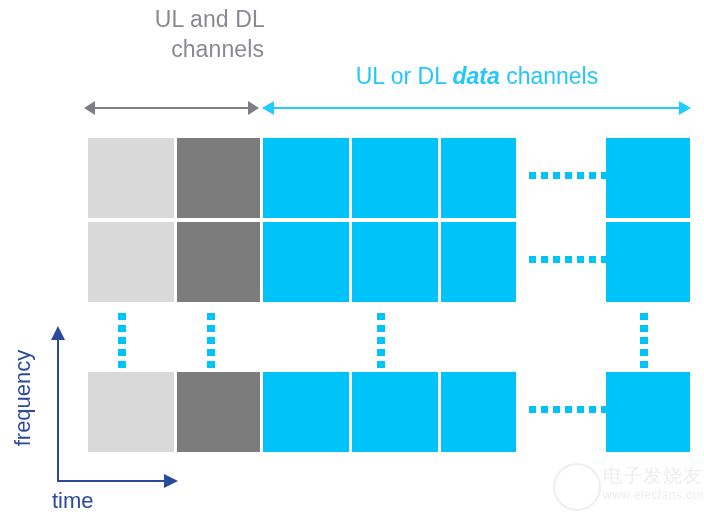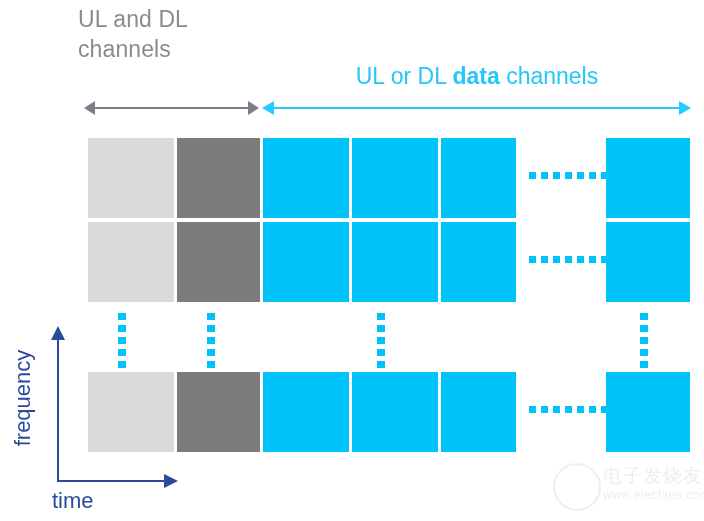--- a/index.html
+++ b/index.html
@@ -17,21 +17,21 @@
     background: #ffffff;
     overflow: hidden;
   }
 
   
   .hdr-control {
     position: absolute;
     left: 78px;
     top: 4px;
     width: 186px;
-    text-align: left;
+    text-align: right;
     color: #8A8A93;
     font-size: 23px;
     line-height: 30px;
     letter-spacing: 0.1px;
   }
   .hdr-control .bold {
     display: block;
     font-weight: bold;
     color: #6E6E78;
   }
@@ -41,20 +41,21 @@
     top: 62px;
     width: 428px;
     text-align: center;
     color: #25C7FB;
     font-size: 23px;
     line-height: 28px;
     white-space: nowrap;
   }
   .hdr-data .bold {
     font-weight: bold;
+    font-style: italic;
   }
 
   
   .arrow-wrap {
     position: absolute;
     height: 20px;
   }
   .arrow-line {
     position: absolute;
     left: 9px;

